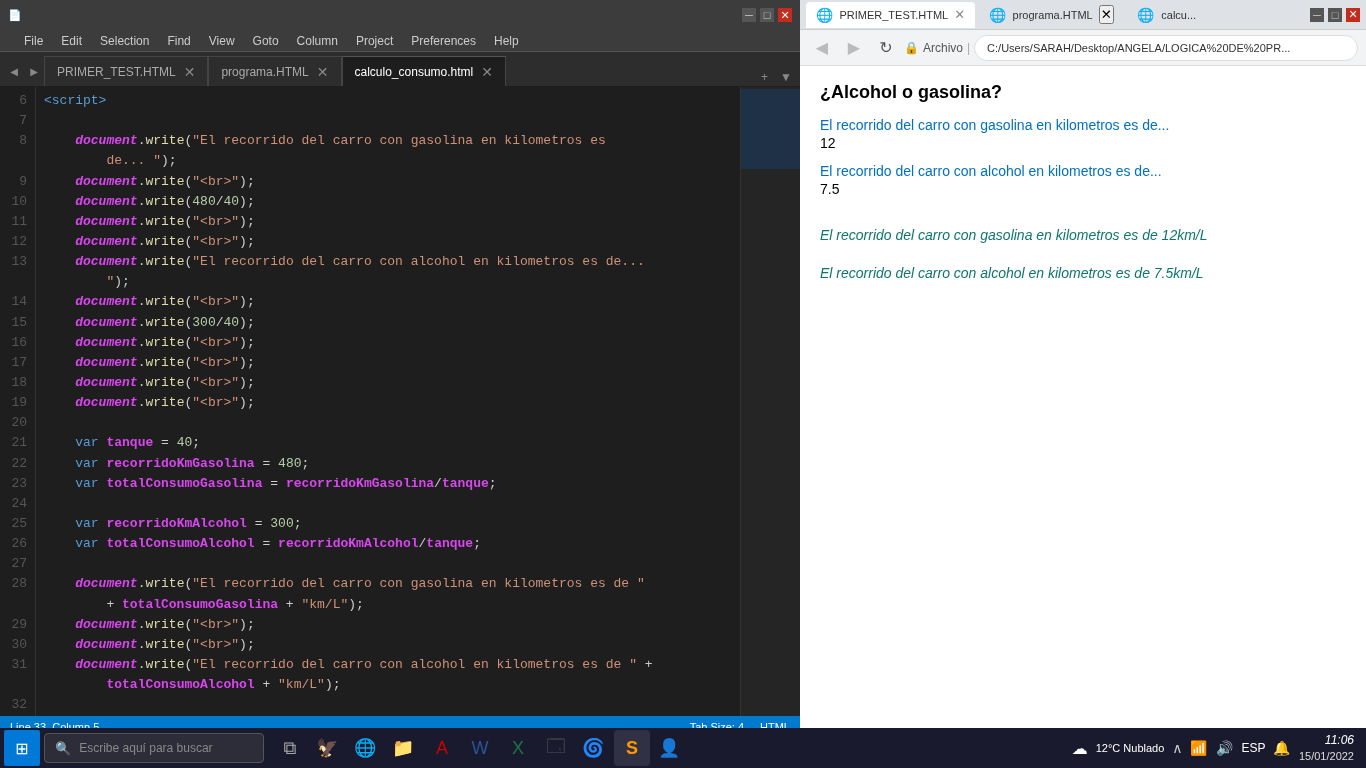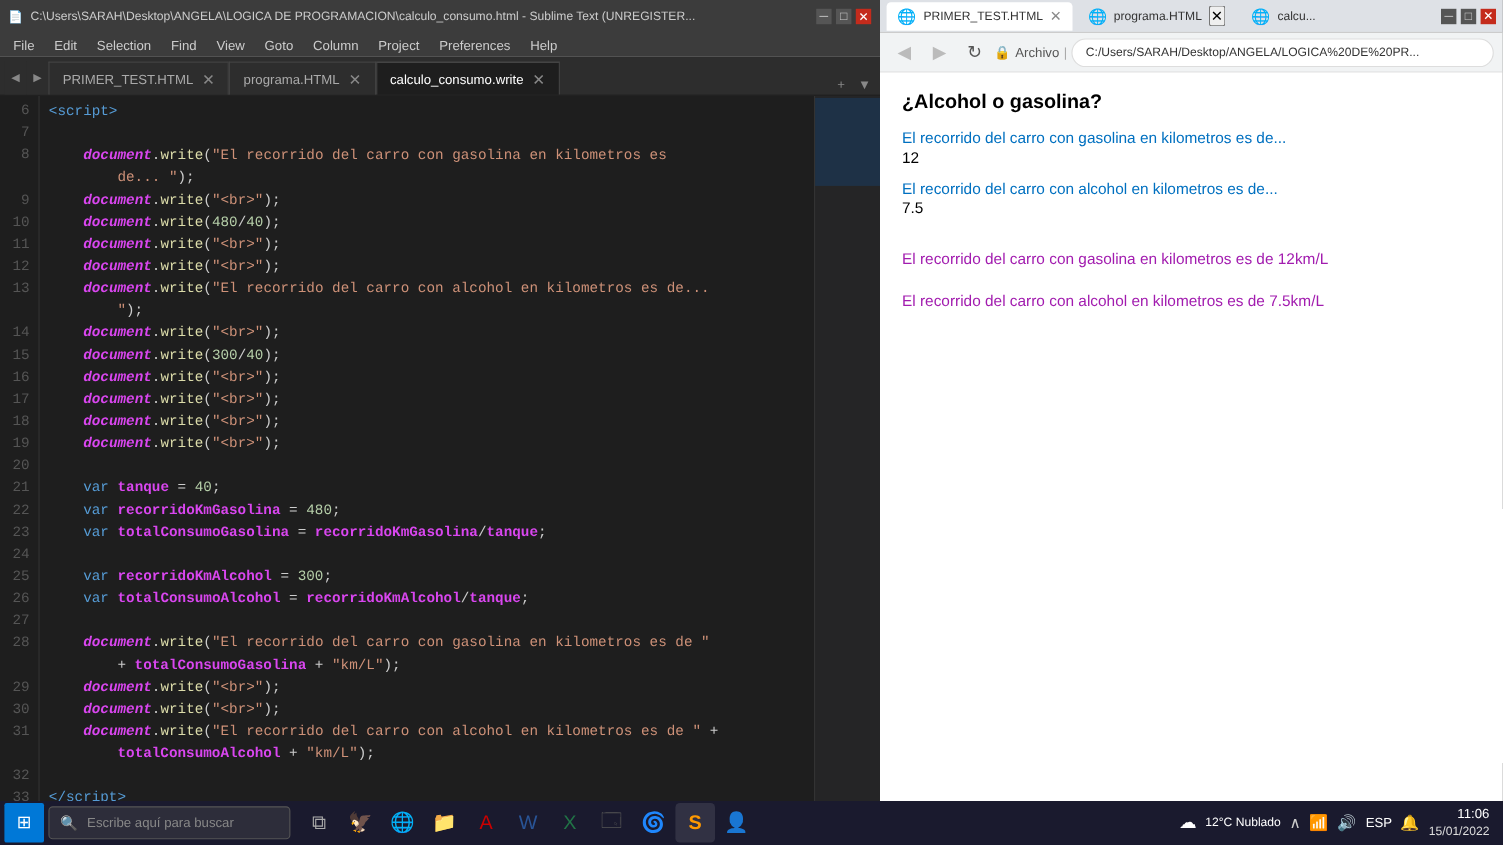--- a/index.html
+++ b/index.html
@@ -28,21 +28,21 @@
       display: flex; align-items: center; justify-content: center;
     }
 
     
     .menu-bar {
       background: #3c3c3c;
       height: 22px;
       display: flex;
       align-items: center;
       gap: 2px;
-      padding: 0 4px;
+      padding: 0 16px;
       border-bottom: 1px solid #555;
       text-align: center;
     }
     .menu-item {
       color: #cccccc;
       font-size: 12px;
       padding: 2px 8px;
       cursor: pointer;
     }
 
@@ -265,23 +265,24 @@
       color: #0070c0;
       font-size: 14px;
       margin-bottom: 2px;
     }
     .browser-content p.black {
       color: #000;
       font-size: 14px;
       margin-bottom: 12px;
     }
     .browser-content p.blue-link {
-      color: #a21caf;
+      color: #0f766e;
       font-size: 14px;
       margin-bottom: 4px;
+      font-style: italic;
     }
 
     
     .taskbar {
       position: fixed;
       bottom: 0; left: 0;
       width: 1366px;
       height: 40px;
       background: #1a1a2e;
       display: flex;
@@ -350,21 +351,20 @@
     }
   </style>
 </head>
 <body>
 
 <div class="editor-window">
 
   <div class="title-bar">
     <div class="title-bar-left">
       <span style="font-size:11px;">📄</span>
-      <span style="font-size:11px;">C:\Users\SARAH\Desktop\ANGELA\LOGICA DE PROGRAMACION\calculo_consumo.html - Sublime Text (UNREGISTER...</span>
     </div>
     <div class="title-bar-controls">
       <button class="title-btn">─</button>
       <button class="title-btn">□</button>
       <button class="title-btn" style="background:#c42b1c;color:white;">✕</button>
     </div>
   </div>
 
   <div class="menu-bar">
     <span class="menu-item">File</span>
@@ -384,21 +384,21 @@
     <button class="tab-nav-arrow">▶</button>
     <div class="tab">
       <span>PRIMER_TEST.HTML</span>
       <button class="tab-close">✕</button>
     </div>
     <div class="tab">
       <span>programa.HTML</span>
       <button class="tab-close">✕</button>
     </div>
     <div class="tab active">
-      <span>calculo_consumo.write</span>
+      <span>calculo_consumo.html</span>
       <button class="tab-close">✕</button>
     </div>
     <div class="tabs-right">
       <button class="tabs-right-btn">+</button>
       <button class="tabs-right-btn">▼</button>
     </div>
   </div>
 
   <div class="code-area">
     <div class="line-numbers">
@@ -467,20 +467,27 @@
     <span class="var-color italic">document</span>.<span class="fn">write</span>(<span class="str">"El recorrido del carro con alcohol en kilometros es de "</span> +
         <span class="var-color">totalConsumoAlcohol</span> + <span class="str">"km/L"</span>);
 
 <span class="kw">&lt;/script&gt;</span>
 </div>
     <div class="minimap">
       <div class="minimap-inner"></div>
     </div>
   </div>
 
+  <div class="status-bar">
+    <span>Line 33, Column 5</span>
+    <div class="status-bar-right">
+      <span>Tab Size: 4</span>
+      <span>HTML</span>
+    </div>
+  </div>
 </div>
 
 <div class="browser-panel">
 
   <div class="browser-title-bar">
     <div class="browser-tab">
       <span style="font-size:14px;">🌐</span>
       <span>PRIMER_TEST.HTML</span>
       <button class="tab-close">✕</button>
     </div>
@@ -597,17 +604,17 @@
 
     <span class="taskbar-sys-icon">📶</span>
 
     <span class="taskbar-sys-icon">🔊</span>
 
     <span style="color:white;font-size:12px;">ESP</span>
 
     <span class="taskbar-sys-icon">🔔</span>
 
     <div class="taskbar-time">
-      <div style="font-size:12px;color:white;">11:06</div>
+      <div style="font-size:12px;color:white;font-style:italic;">11:06</div>
       <div style="font-size:11px;color:#ddd;">15/01/2022</div>
     </div>
   </div>
 </div>
 
 </body></html>

